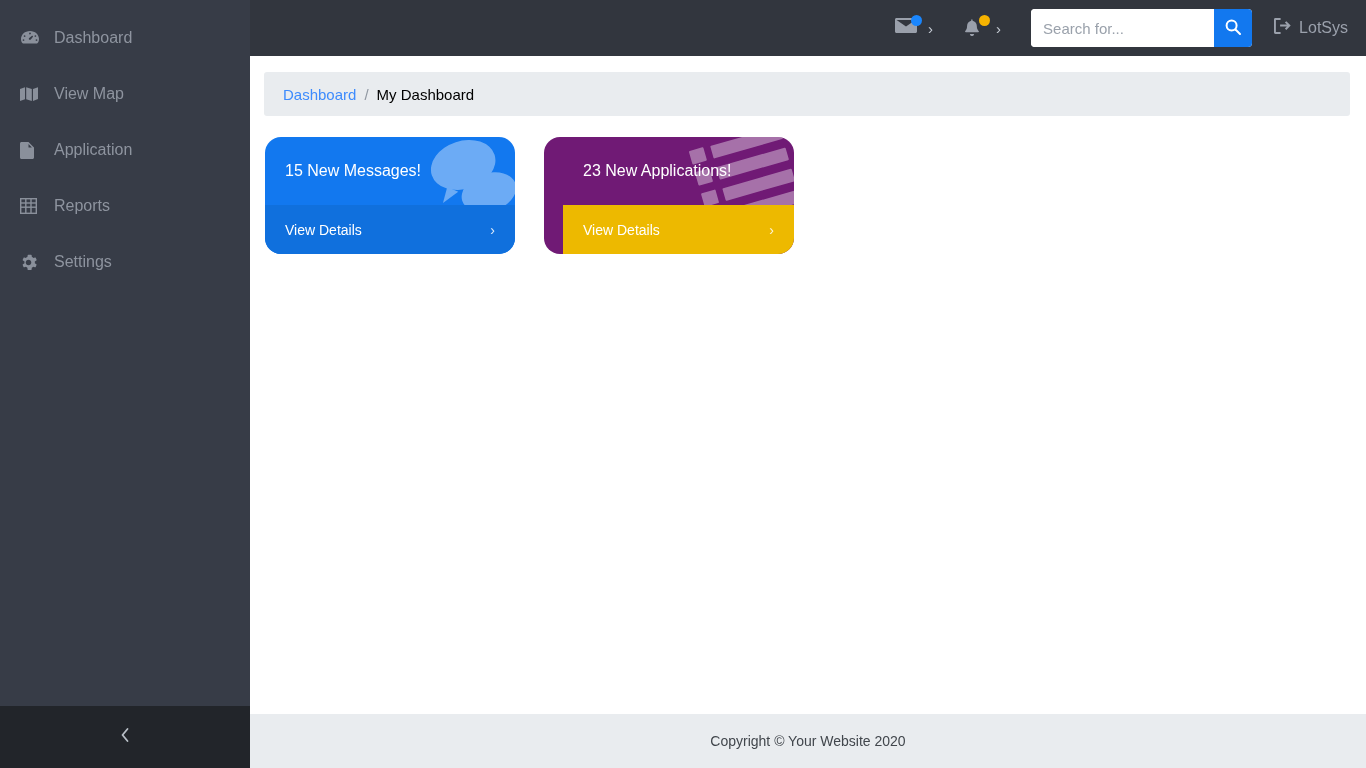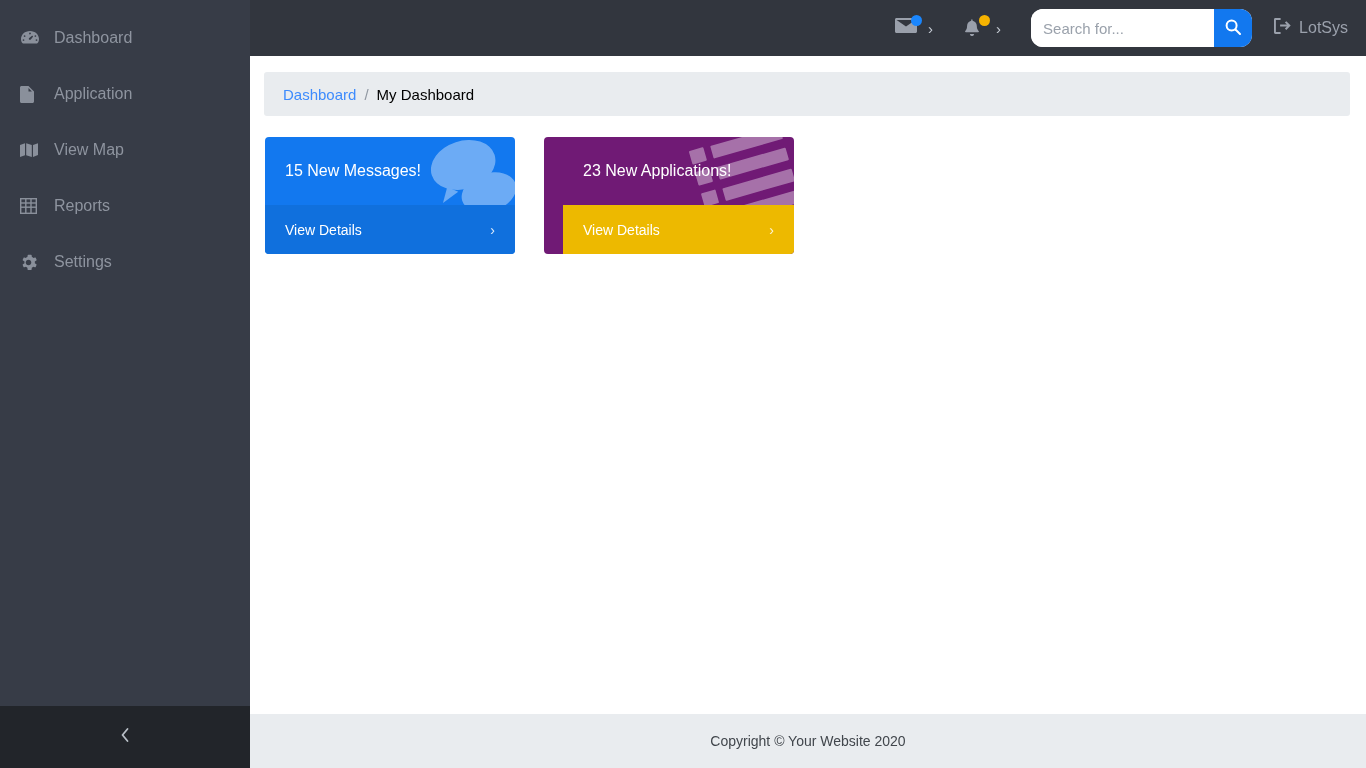--- a/index.html
+++ b/index.html
@@ -78,21 +78,21 @@
   .icon-badge { position: relative; width: 24px; height: 22px; color: #9aa0ab; }
   .badge-dot {
     position: absolute; width: 11px; height: 11px; border-radius: 50%;
     top: -2px; right: -3px;
   }
   .chev { color: #c6ccd4; font-size: 15px; line-height: 1; }
 
   .search-wrap {
     display: flex; align-items: center;
     height: 38px;
-    border-radius: 12px;
+    border-radius: 4px;
     overflow: hidden;
     margin-right: 22px;
     background: #ffffff;
   }
   .search-input {
     width: 183px; height: 38px;
     border: none; outline: none;
     padding: 0 12px;
     font-family: "Liberation Sans", sans-serif;
     font-size: 15px;
@@ -135,21 +135,21 @@
 
   
   .cards {
     display: flex;
     gap: 29px;
     margin-top: 21px;
     padding-left: 1px;
   }
   .card {
     width: 250px;
-    border-radius: 4px;
+    border-radius: 16px;
     overflow: hidden;
     position: relative;
     color: #ffffff;
     cursor: pointer;
   }
   .card-body {
     height: 68px;
     display: flex; align-items: center;
     padding: 0 20px;
     font-size: 16px;
@@ -203,34 +203,34 @@
         <span class="nav-icon">
           <svg width="20" height="16" viewBox="0 0 20 16" fill="currentColor">
             <path d="M10 1C4.9 1 1 4.6 1 9c0 1.5.5 2.9 1.3 4.1.2.3.5.4.8.4h13.8c.3 0 .6-.1.8-.4C18.5 11.9 19 10.5 19 9c0-4.4-3.9-8-9-8zm0 1.6c.5 0 .9.4.9.9s-.4.9-.9.9-.9-.4-.9-.9.4-.9.9-.9zM4.6 5.2c.5 0 .9.4.9.9s-.4.9-.9.9-.9-.4-.9-.9.4-.9.9-.9zm-1.1 4c.5 0 .9.4.9.9s-.4.9-.9.9-.9-.4-.9-.9.4-.9.9-.9zm13 0c.5 0 .9.4.9.9s-.4.9-.9.9-.9-.4-.9-.9.4-.9.9-.9zm-1.1-4c.5 0 .9.4.9.9s-.4.9-.9.9-.9-.4-.9-.9.4-.9.9-.9zM12.8 5.9c.3.3.3.8 0 1.1l-2 2.4c-.3.5-1 .6-1.5.3-.5-.3-.6-1-.3-1.5.1-.1.1-.2.2-.2l2.5-2c.3-.3.8-.3 1.1 0z"></path>
           </svg>
         </span>
         <span>Dashboard</span>
       </div>
 
       <div class="nav-item">
         <span class="nav-icon">
+          <svg width="18" height="16" viewBox="0 0 18 16" fill="currentColor">
+            <path d="M0 3.1 5 1.3v11.9L0 15V3.1zM6.2 1.3 11.8 3v11.9L6.2 13.2V1.3zM13 3l5-1.8v11.9L13 14.9V3z"></path>
+          </svg>
+        </span>
+        <span>View Map</span>
+      </div>
+
+      <div class="nav-item">
+        <span class="nav-icon">
           <svg width="14" height="17" viewBox="0 0 14 17" fill="currentColor">
             <path d="M8.5 0H1.5C.7 0 0 .7 0 1.5v14C0 16.3.7 17 1.5 17h11c.8 0 1.5-.7 1.5-1.5V5.5L8.5 0zm0 2.1L11.9 5.5H8.5V2.1z"></path>
           </svg>
         </span>
         <span>Application</span>
-      </div>
-
-      <div class="nav-item">
-        <span class="nav-icon">
-          <svg width="18" height="16" viewBox="0 0 18 16" fill="currentColor">
-            <path d="M0 3.1 5 1.3v11.9L0 15V3.1zM6.2 1.3 11.8 3v11.9L6.2 13.2V1.3zM13 3l5-1.8v11.9L13 14.9V3z"></path>
-          </svg>
-        </span>
-        <span>View Map</span>
       </div>
 
       <div class="nav-item">
         <span class="nav-icon">
           <svg width="17" height="16" viewBox="0 0 17 16" fill="none" stroke="currentColor" stroke-width="1.4">
             <rect x="0.7" y="0.7" width="15.6" height="14.6"></rect>
             <line x1="0.7" y1="5" x2="16.3" y2="5"></line>
             <line x1="0.7" y1="9.2" x2="16.3" y2="9.2"></line>
             <line x1="5.8" y1="0.7" x2="5.8" y2="15.3"></line>
             <line x1="11" y1="0.7" x2="11" y2="15.3"></line>

